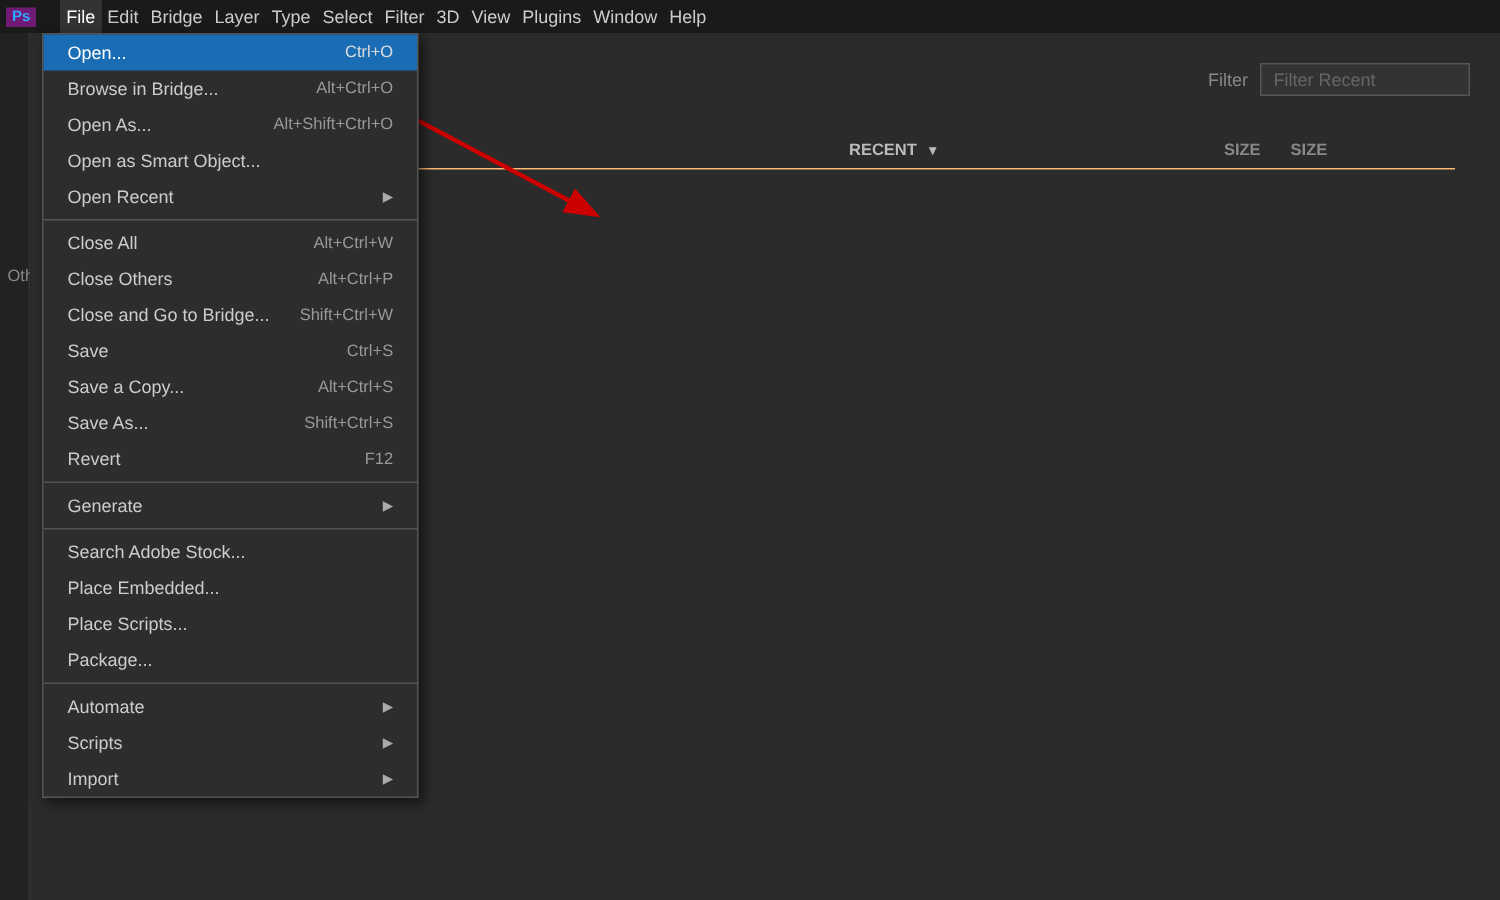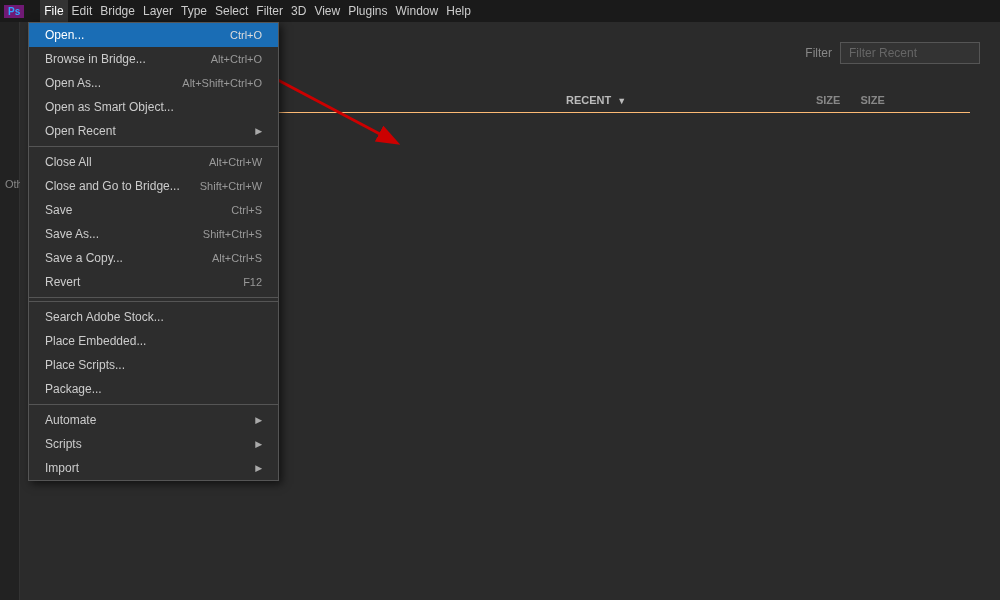--- a/index.html
+++ b/index.html
@@ -232,40 +232,47 @@
   </div>
   <div class="dropdown-item has-arrow">
     <span>Open Recent</span>
   </div>
   <div class="dropdown-separator"></div>
   <div class="dropdown-item">
     <span>Close All</span>
     <span class="dropdown-shortcut">Alt+Ctrl+W</span>
   </div>
   <div class="dropdown-item">
+    <span>Close Others</span>
+    <span class="dropdown-shortcut">Alt+Ctrl+P</span>
+  </div>
+  <div class="dropdown-item">
     <span>Close and Go to Bridge...</span>
     <span class="dropdown-shortcut">Shift+Ctrl+W</span>
   </div>
   <div class="dropdown-item">
     <span>Save</span>
     <span class="dropdown-shortcut">Ctrl+S</span>
   </div>
   <div class="dropdown-item">
+    <span>Save a Copy...</span>
+    <span class="dropdown-shortcut">Alt+Ctrl+S</span>
+  </div>
+  <div class="dropdown-item">
     <span>Save As...</span>
     <span class="dropdown-shortcut">Shift+Ctrl+S</span>
   </div>
   <div class="dropdown-item">
-    <span>Save a Copy...</span>
-    <span class="dropdown-shortcut">Alt+Ctrl+S</span>
-  </div>
-  <div class="dropdown-item">
     <span>Revert</span>
     <span class="dropdown-shortcut">F12</span>
   </div>
   <div class="dropdown-separator"></div>
+  <div class="dropdown-item has-arrow">
+    <span>Generate</span>
+  </div>
   <div class="dropdown-separator"></div>
   <div class="dropdown-item">
     <span>Search Adobe Stock...</span>
   </div>
   <div class="dropdown-item">
     <span>Place Embedded...</span>
   </div>
   <div class="dropdown-item">
     <span>Place Scripts...</span>
   </div>

